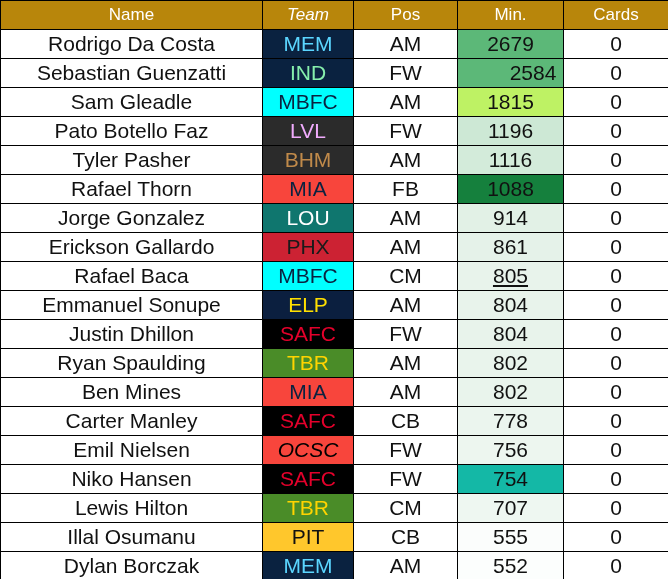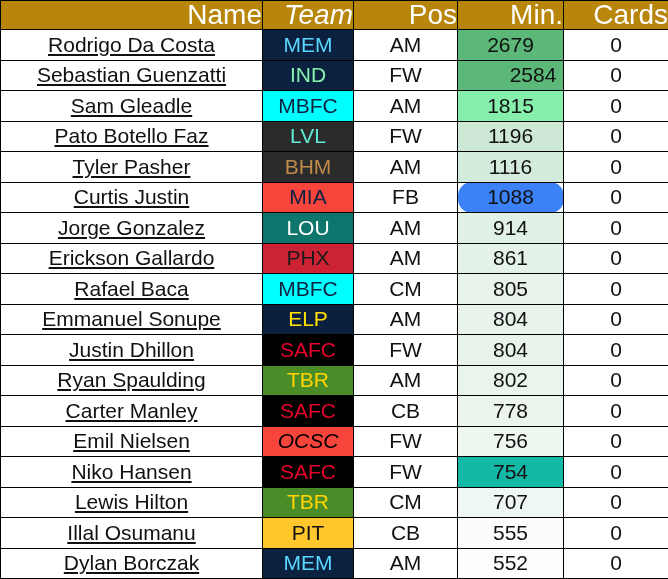--- a/index.html
+++ b/index.html
@@ -23,25 +23,25 @@
   #stats-table col.c-name  { width: 262px; }
   #stats-table col.c-team  { width: 91px;  }
   #stats-table col.c-pos   { width: 104px; }
   #stats-table col.c-min   { width: 106px; }
   #stats-table col.c-cards { width: 105px; }
 
   #stats-table th {
     background: #b8860b;
     color: #ffffff;
     font-weight: normal;
-    font-size: 28px;
+    font-size: 17px;
     height: 28px;
     line-height: 28px;
     padding: 0;
-    text-align: right;
+    text-align: center;
     border-right: 1px solid #000000;
     border-bottom: 1px solid #000000;
     white-space: nowrap;
   }
   #stats-table th:last-child { border-right: none; }
 
   #stats-table td {
     height: 28px;
     line-height: 28px;
     padding: 0;
@@ -50,21 +50,21 @@
     color: #111111;
     border-right: 1px solid #000000;
     border-bottom: 1px solid #000000;
     background: #ffffff;
     white-space: nowrap;
     overflow: hidden;
   }
   #stats-table td:last-child { border-right: none; }
   #stats-table tr:last-child td { border-bottom: none; }
 
-  td.cell-name  { letter-spacing: 0px; text-decoration: underline; }
+  td.cell-name  { letter-spacing: 0px; }
   td.cell-team  { font-size: 21px; }
   td.cell-pos   {}
   td.cell-min   {}
   td.cell-cards {}
 </style>
 </head>
 <body>
 
 <table id="stats-table">
   <colgroup>
@@ -95,82 +95,89 @@
         <td class="cell-name">Sebastian Guenzatti</td>
         <td class="cell-team" style="background: rgb(10, 34, 64); color: #86efac;">IND</td>
         <td class="cell-pos">FW</td>
         <td class="cell-min" style="background: rgb(92, 184, 120); padding-left: 45px;">2584</td>
         <td class="cell-cards">0</td>
       </tr>
       <tr>
         <td class="cell-name">Sam Gleadle</td>
         <td class="cell-team" style="background: rgb(0, 255, 255); color: rgb(10, 34, 64);">MBFC</td>
         <td class="cell-pos">AM</td>
-        <td class="cell-min" style="background: #86efac; margin-top: 44px;">1815</td>
+        <td class="cell-min" style="background: #bef264; margin-top: 44px;">1815</td>
         <td class="cell-cards">0</td>
       </tr>
       <tr>
         <td class="cell-name">Pato Botello Faz</td>
-        <td class="cell-team" style="background: rgb(43, 43, 43); color: #5eead4;">LVL</td>
+        <td class="cell-team" style="background: rgb(43, 43, 43); color: #f0abfc;">LVL</td>
         <td class="cell-pos">FW</td>
         <td class="cell-min" style="background: rgb(205, 232, 213);">1196</td>
         <td class="cell-cards">0</td>
       </tr>
       <tr>
         <td class="cell-name">Tyler Pasher</td>
         <td class="cell-team" style="background: rgb(43, 43, 43); color: rgb(192, 138, 74);">BHM</td>
         <td class="cell-pos">AM</td>
         <td class="cell-min" style="background: rgb(211, 235, 218);">1116</td>
         <td class="cell-cards">0</td>
       </tr>
       <tr>
-        <td class="cell-name">Curtis Justin</td>
+        <td class="cell-name">Rafael Thorn</td>
         <td class="cell-team" style="background: rgb(248, 69, 60); color: rgb(10, 34, 64);">MIA</td>
         <td class="cell-pos">FB</td>
-        <td class="cell-min" style="background: #3b82f6; border-radius: 14px;">1088</td>
+        <td class="cell-min" style="background: #15803d;">1088</td>
         <td class="cell-cards">0</td>
       </tr>
       <tr>
         <td class="cell-name">Jorge Gonzalez</td>
         <td class="cell-team" style="background: #0f766e; color: rgb(255, 255, 255);">LOU</td>
         <td class="cell-pos">AM</td>
         <td class="cell-min" style="background: rgb(226, 241, 230);">914</td>
         <td class="cell-cards">0</td>
       </tr>
       <tr>
         <td class="cell-name">Erickson Gallardo</td>
         <td class="cell-team" style="background: rgb(204, 34, 51); color: rgb(26, 26, 26); margin-top: 28px;">PHX</td>
         <td class="cell-pos">AM</td>
         <td class="cell-min" style="background: rgb(229, 242, 233);">861</td>
         <td class="cell-cards">0</td>
       </tr>
       <tr>
         <td class="cell-name">Rafael Baca</td>
         <td class="cell-team" style="background: rgb(0, 255, 255); color: rgb(10, 34, 64);">MBFC</td>
         <td class="cell-pos">CM</td>
-        <td class="cell-min" style="background: rgb(232, 243, 235);">805</td>
+        <td class="cell-min" style="background: rgb(232, 243, 235); text-decoration: underline;">805</td>
         <td class="cell-cards">0</td>
       </tr>
       <tr>
         <td class="cell-name">Emmanuel Sonupe</td>
         <td class="cell-team" style="background: rgb(11, 31, 63); color: rgb(255, 224, 0);">ELP</td>
         <td class="cell-pos">AM</td>
         <td class="cell-min" style="background: rgb(232, 243, 235);">804</td>
         <td class="cell-cards">0</td>
       </tr>
       <tr>
         <td class="cell-name">Justin Dhillon</td>
         <td class="cell-team" style="background: rgb(0, 0, 0); color: rgb(228, 0, 43);">SAFC</td>
         <td class="cell-pos">FW</td>
         <td class="cell-min" style="background: rgb(232, 243, 235);">804</td>
         <td class="cell-cards">0</td>
       </tr>
       <tr>
         <td class="cell-name">Ryan Spaulding</td>
         <td class="cell-team" style="background: rgb(74, 140, 40); color: rgb(255, 212, 0);">TBR</td>
+        <td class="cell-pos">AM</td>
+        <td class="cell-min" style="background: rgb(233, 244, 236);">802</td>
+        <td class="cell-cards">0</td>
+      </tr>
+      <tr>
+        <td class="cell-name">Ben Mines</td>
+        <td class="cell-team" style="background: rgb(248, 69, 60); color: rgb(10, 34, 64);">MIA</td>
         <td class="cell-pos">AM</td>
         <td class="cell-min" style="background: rgb(233, 244, 236);">802</td>
         <td class="cell-cards">0</td>
       </tr>
       <tr>
         <td class="cell-name">Carter Manley</td>
         <td class="cell-team" style="background: rgb(0, 0, 0); color: rgb(228, 0, 43);">SAFC</td>
         <td class="cell-pos">CB</td>
         <td class="cell-min" style="background: rgb(235, 245, 238);">778</td>
         <td class="cell-cards">0</td>

